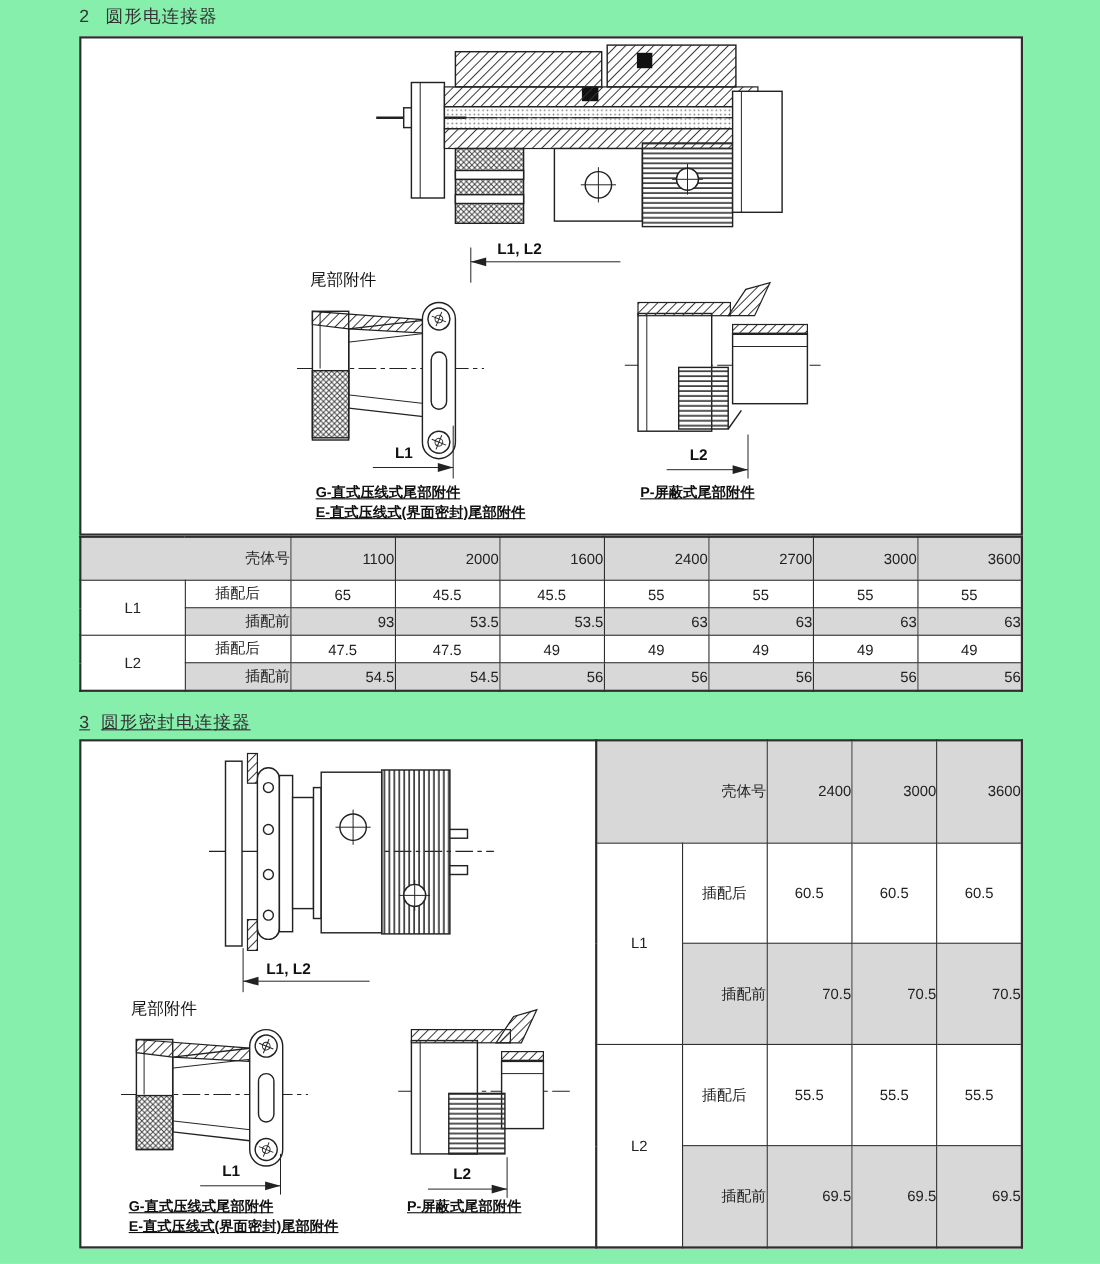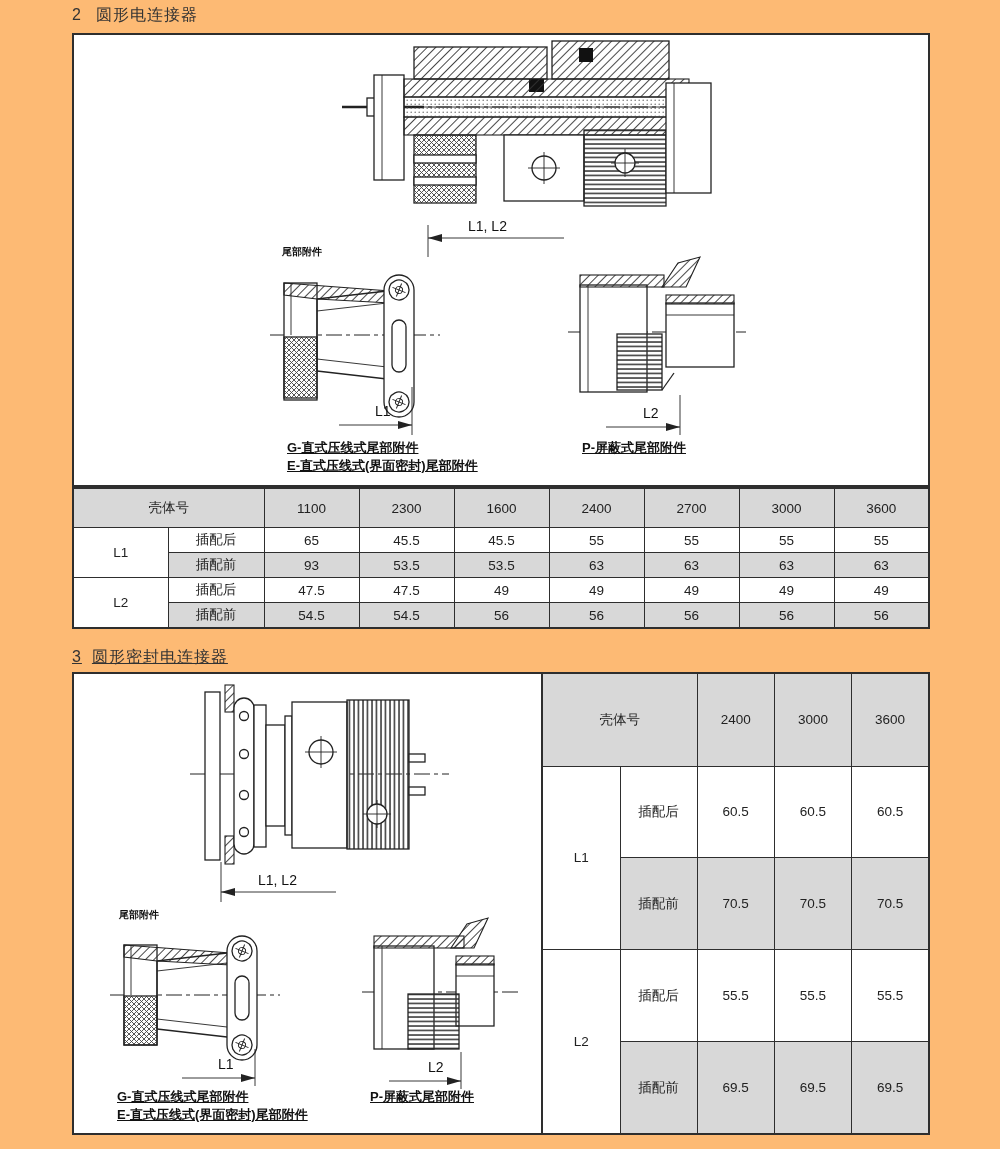--- a/index.html
+++ b/index.html
@@ -1,33 +1,33 @@
 <!DOCTYPE html>
 <html><head>
 <meta charset="utf-8">
 <style>
   html,body{margin:0;padding:0;background:#fff;}
-  .page{position:relative;width:1000px;height:1149px;background:#fdba74;
+  .page{position:relative;width:1000px;height:1149px;background:#86efac;
         font-family:"Liberation Sans","DejaVu Sans",sans-serif;color:#1f1f1f;overflow:hidden;}
   .sec-title{position:absolute;font-size:16px;font-weight:500;color:#333;letter-spacing:1px;white-space:nowrap;}
   .sec-title .num{margin-right:14px;}
   .box{position:absolute;border:2px solid #2e2e2e;background:#fff;}
   .ovl{position:absolute;white-space:nowrap;}
-  .tail-head{font-size:10px;font-weight:bold;color:#111;}
-  .dim-lbl{font-size:14px;font-weight:normal;color:#111;margin-left:16px;}
+  .tail-head{font-size:15px;font-weight:normal;color:#111;}
+  .dim-lbl{font-size:14px;font-weight:bold;color:#111;}
   .cap{font-size:13px;font-weight:bold;color:#111;line-height:18px;text-decoration:underline;}
   table{border-collapse:collapse;table-layout:fixed;background:#fff;}
   td{border:1px solid #2e2e2e;text-align:center;vertical-align:middle;
      font-size:13.5px;color:#222;padding:0;overflow:hidden;}
   .t1{position:absolute;left:72px;top:487px;width:858px;border:2px solid #2e2e2e;}
   .t1 td{height:24px;}
   .t1 tr.hdr td{height:38px;}
   .t2wrap{position:absolute;right:-2px;top:-2px;bottom:-2px;width:389px;}
   .t2{width:100%;height:100%;border:2px solid #2e2e2e;}
-  td.shade{background:#d8d8d8;}
+  td.shade{background:#d8d8d8;text-align:right;}
   svg{position:absolute;left:0;top:0;}
   .ln{fill:none;stroke:#222;stroke-width:1.3;}
   .lnw{fill:#fff;stroke:#222;stroke-width:1.3;}
   .thin{fill:none;stroke:#222;stroke-width:0.9;}
   .axis{fill:none;stroke:#222;stroke-width:1;stroke-dasharray:16 4 4 4;}
   .arr{fill:#222;stroke:none;}
 </style>
 </head>
 <body>
 
@@ -152,21 +152,21 @@
         <col>
         <col>
         <col>
         <col>
         <col>
       </colgroup>
     <tbody>
         <tr class="hdr">
       <td colspan="2" class="shade">壳体号</td>
       <td class="shade">1100</td>
-      <td class="shade">2300</td>
+      <td class="shade">2000</td>
       <td class="shade">1600</td>
       <td class="shade">2400</td>
       <td class="shade">2700</td>
       <td class="shade">3000</td>
       <td class="shade">3600</td>
     </tr>
     <tr>
       <td rowspan="2">L1</td>
       <td>插配后</td>
       <td>65</td>

